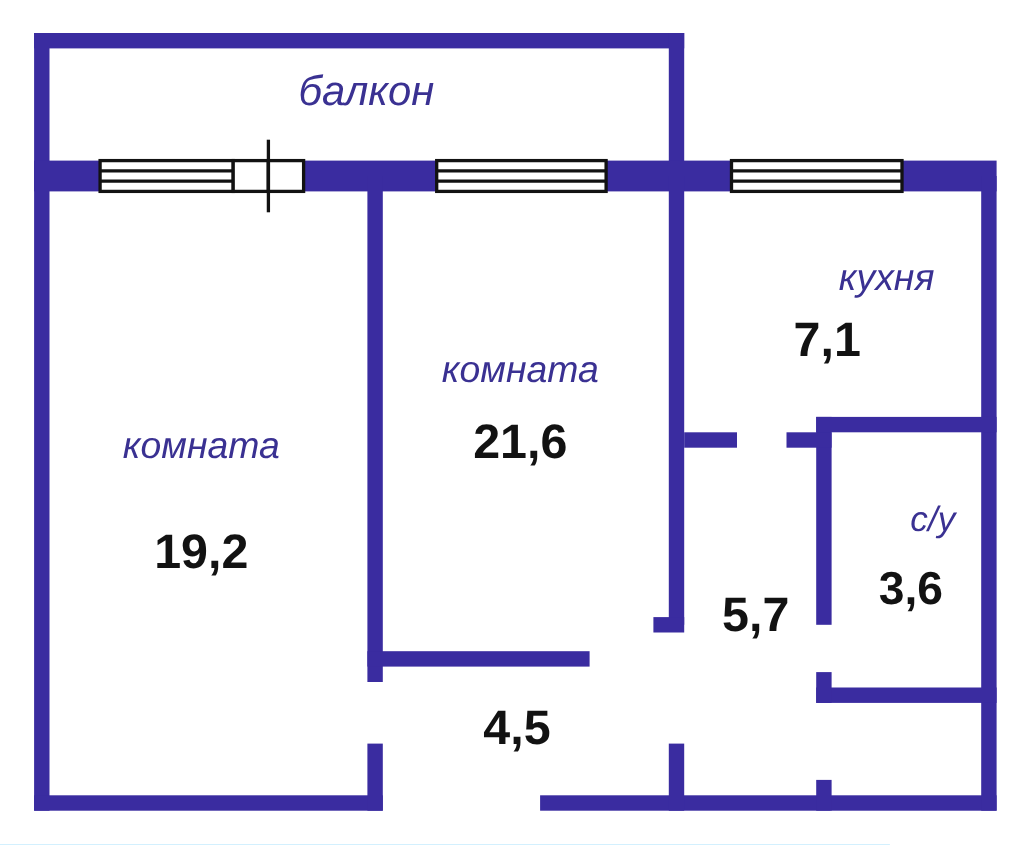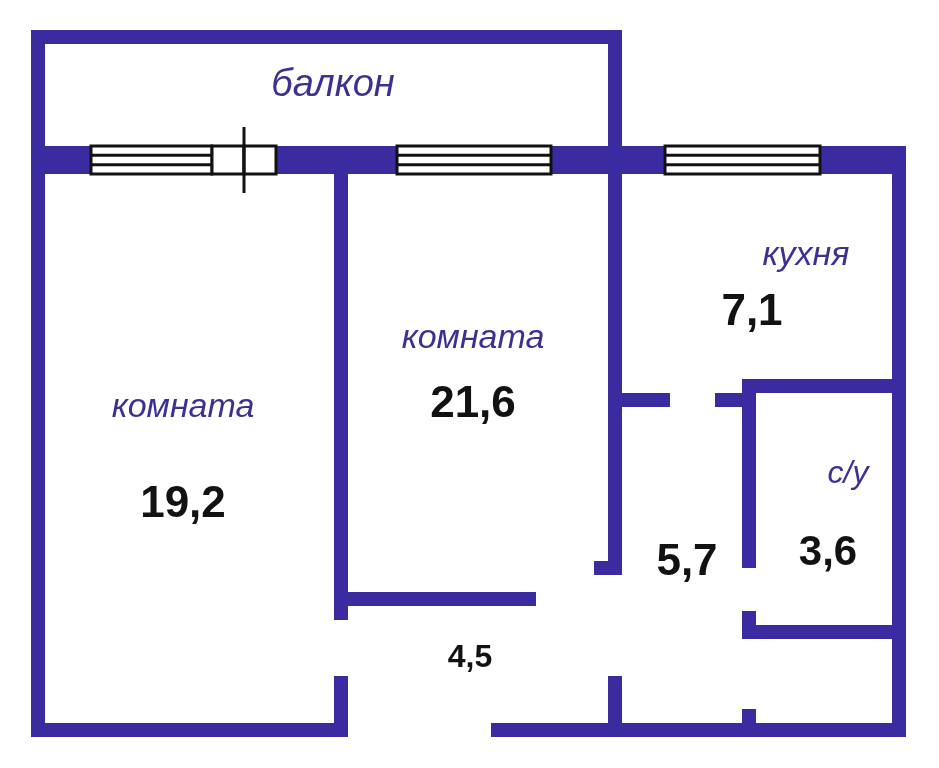--- a/index.html
+++ b/index.html
@@ -99,18 +99,18 @@
 
   <div id="labels-layer">
       <div class="room-label" style="font-size: 38px; color: rgb(58, 49, 146); left: 333px; top: 64px; width: auto; text-align: left; padding-left: 0px; transform: translateX(-50%);">балкон</div>
       <div class="room-label" style="font-size: 34px; color: rgb(58, 49, 146); left: 183px; top: 388px; width: auto; text-align: left; padding-left: 0px; transform: translateX(-50%);">комната</div>
       <div class="area-label" style="font-size: 44px; color: rgb(18, 18, 18); left: 183px; top: 480px; transform: translateX(-50%);">19,2</div>
       <div class="room-label" style="font-size: 34px; color: rgb(58, 49, 146); left: 473px; top: 319px; width: auto; text-align: left; padding-left: 0px; transform: translateX(-50%);">комната</div>
       <div class="area-label" style="font-size: 44px; color: rgb(18, 18, 18); left: 473px; top: 380px; transform: translateX(-50%);">21,6</div>
       <div class="room-label" style="font-size: 34px; color: rgb(58, 49, 146); left: 768px; top: 236px; width: auto; text-align: left; padding-left: 0px; transform: translateX(-50%); margin-left: 38px;">кухня</div>
       <div class="area-label" style="font-size: 44px; color: rgb(18, 18, 18); left: 752px; top: 288px; transform: translateX(-50%);">7,1</div>
       <div class="room-label" style="font-size: 32px; color: rgb(58, 49, 146); left: 828px; top: 456px; width: auto; text-align: left; padding-left: 0px; transform: translateX(-50%); margin-left: 20px;">с/у</div>
-      <div class="area-label" style="font-size: 42px; color: rgb(18, 18, 18); left: 828px; top: 514px; transform: translateX(-50%); margin-top: 16px;">3,6</div>
+      <div class="area-label" style="font-size: 42px; color: rgb(18, 18, 18); left: 828px; top: 514px; transform: translateX(-50%);">3,6</div>
       <div class="area-label" style="font-size: 44px; color: rgb(18, 18, 18); left: 687px; top: 538px; transform: translateX(-50%);">5,7</div>
-      <div class="area-label" style="font-size: 32px; color: rgb(18, 18, 18); left: 470px; top: 640px; transform: translateX(-50%);">4,5</div>
+      <div class="area-label" style="font-size: 44px; color: rgb(18, 18, 18); left: 470px; top: 640px; transform: translateX(-50%);">4,5</div>
     </div>
 
 </div>
 
 </body></html>

